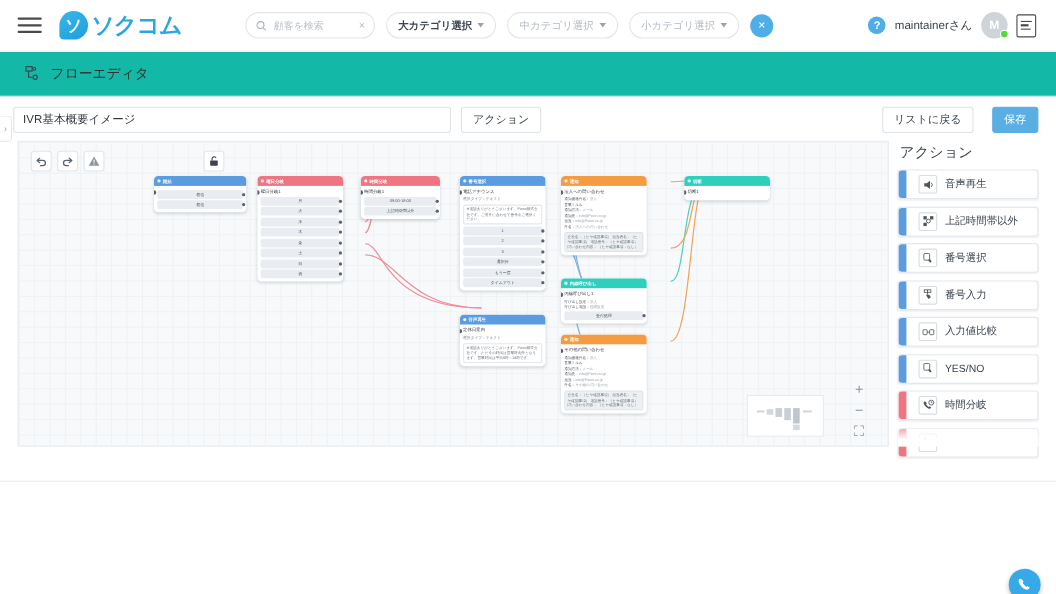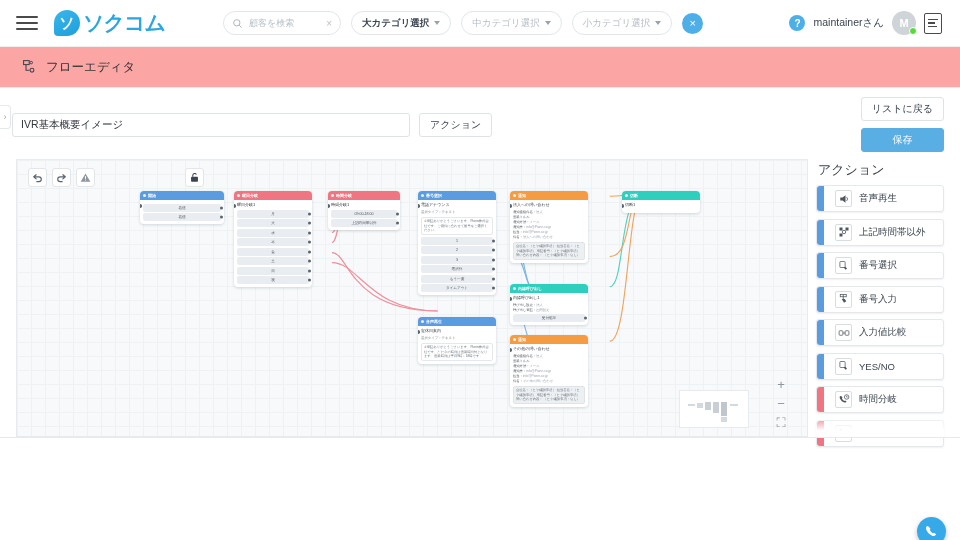--- a/index.html
+++ b/index.html
@@ -70,39 +70,39 @@
     border-radius:50%; background:#56d93a; border:1.5px solid #fff; }
   .doc-ico { width:18px; height:21px; border:1.6px solid #4a4a4a; border-radius:2px;
     display:flex; flex-direction:column; justify-content:center; gap:2px; padding:2px 3px; cursor:pointer;}
   .doc-ico i { display:block; height:1.6px; background:#4a4a4a; }
   .doc-ico i:nth-child(2){ width:70%; }
   .doc-ico i:nth-child(3){ width:85%; }
 
   
   .titlebar {
     height: 41px; display:flex; align-items:center; gap:8px; padding-left:22px;
-    background:#fca5a5; border-bottom:1px solid #eceef0;
+    background:#14b8a6; border-bottom:1px solid #eceef0;
   }
   .title-text { font-size:12.5px; color:#333; }
 
   
   .toolrow { display:flex; align-items:center; padding:9px 16px 7px 12px; gap:9px; }
   .name-input {
     flex: 0 0 auto; width:398px; height:24px;
     border:1px solid #dfe3e7; border-radius:3px; background:#fff;
     font-size:10.5px; color:#30363d; padding:0 8px;
     font-family:"Liberation Sans", sans-serif;
   }
   .btn {
     height:24px; border:1px solid #dfe3e7; border-radius:3px; background:#fff;
     font-size:10px; color:#3c4450; padding:0 10px; cursor:pointer;
     font-family:"Liberation Sans", sans-serif; white-space:nowrap;
   }
   .btn.primary { background:#59aee4; border-color:#59aee4; color:#fff; }
-  .toolrow-right { margin-left:auto; display:flex; gap:7px;flex-direction:column; }
+  .toolrow-right { margin-left:auto; display:flex; gap:17px; }
 
   
   .body-area { display:flex; padding:0 16px 0 16px; gap:8px; height:278px; }
 
   
   .canvas {
     position:relative; flex:1 1 auto; background:#f7f9fa;
     border:1px solid #e7ebee; overflow:hidden;
     background-image:
       linear-gradient(to right, #eef2f5 1px, transparent 1px),

